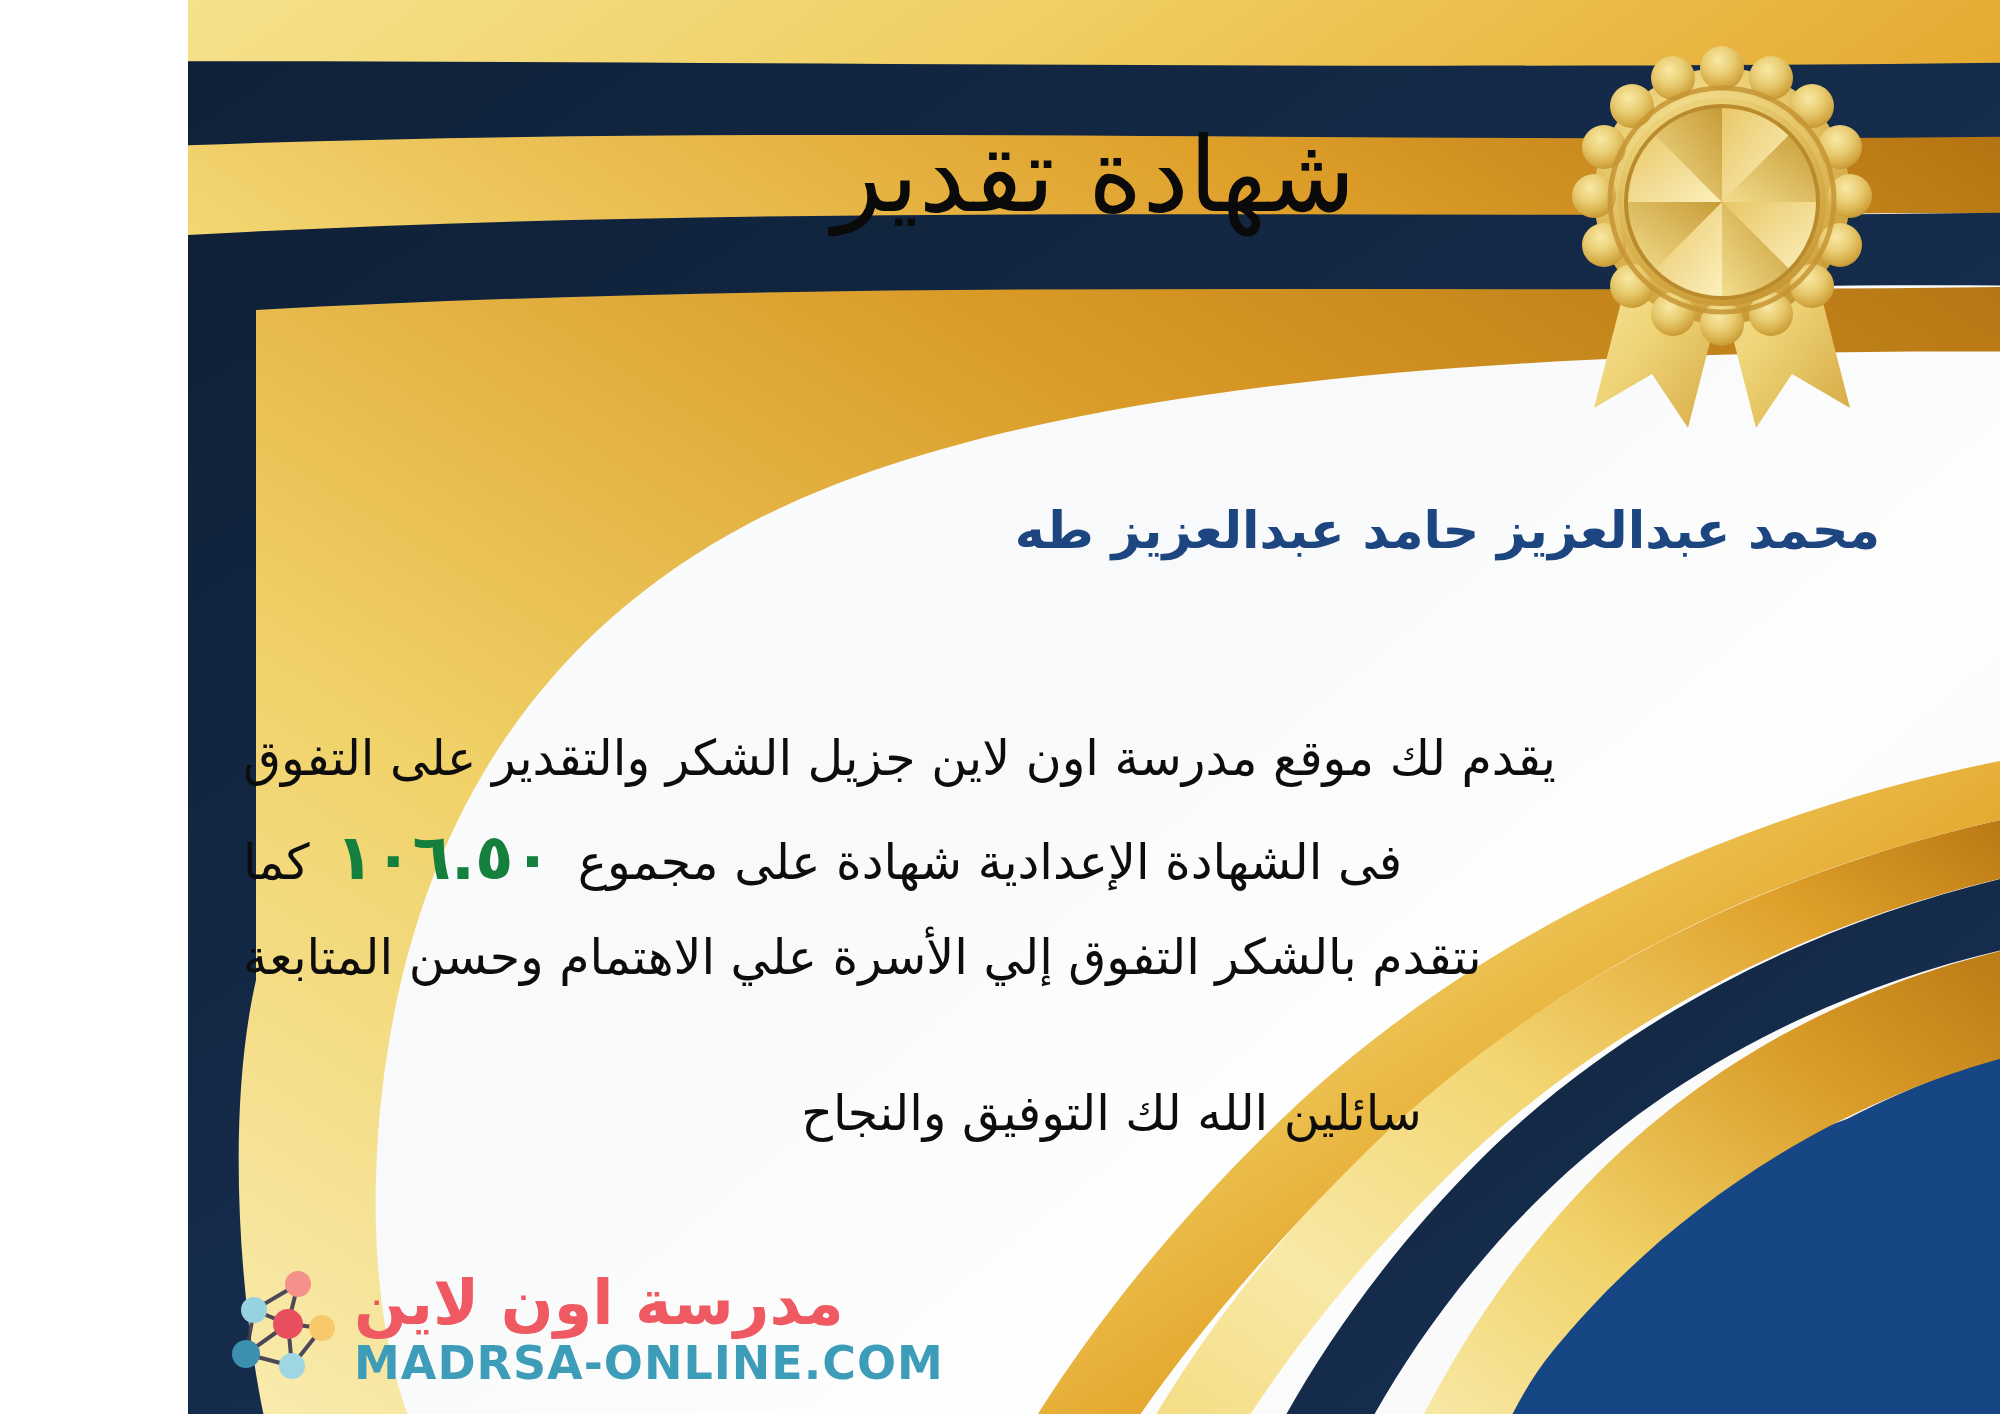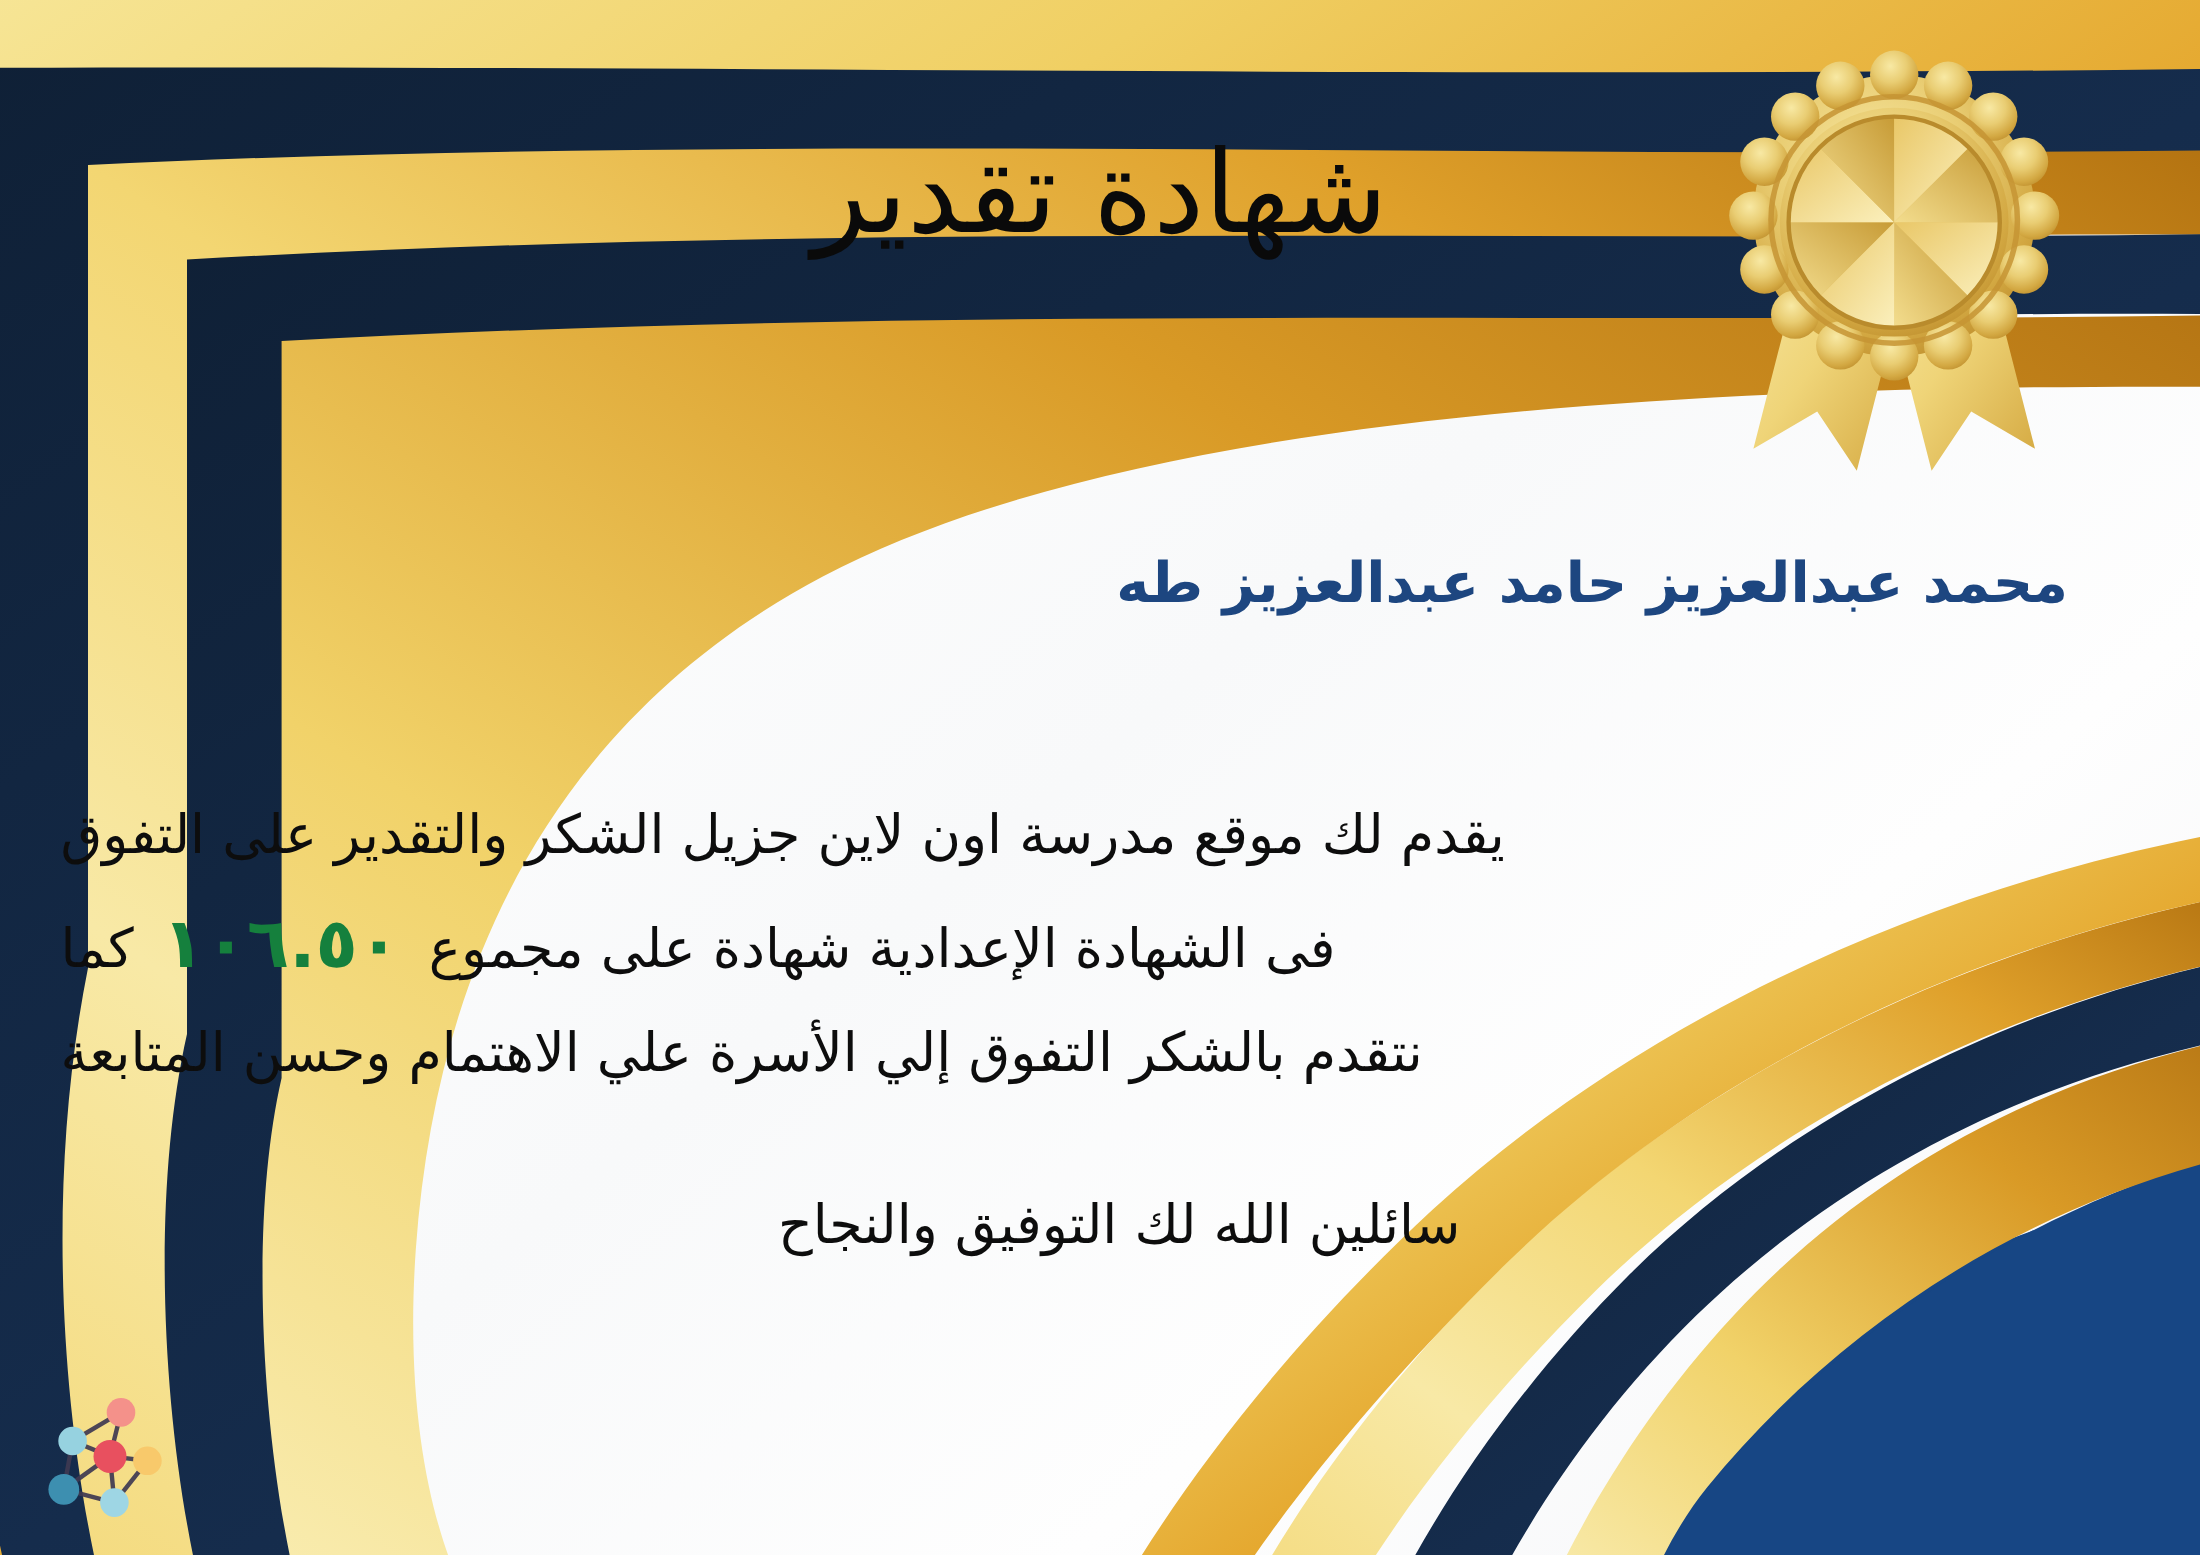--- a/index.html
+++ b/index.html
@@ -8,21 +8,21 @@
     padding: 0;
     background: #ffffff;
   }
   body {
     font-family: "DejaVu Sans", "Liberation Sans", sans-serif;
   }
 
   
   #certificate {
     position: relative;
-    width: 2000px;
+    width: 1812px;
     height: 1414px;
     overflow: hidden;
     background: #ffffff;
   }
 
   
   .bg-blue-field {
     position: absolute;
     inset: 0;
     background: #174684;
@@ -379,16 +379,20 @@
             <line x1="112" y1="66" x2="82" y2="104"></line>
           </g>
           <circle cx="88" cy="22" r="13" fill="#f4918a"></circle>
           <circle cx="44" cy="48" r="13" fill="#96d2e0"></circle>
           <circle cx="78" cy="62" r="15" fill="#e8505f"></circle>
           <circle cx="112" cy="66" r="13" fill="#f8c96b"></circle>
           <circle cx="36" cy="92" r="14" fill="#3d8fb0"></circle>
           <circle cx="82" cy="104" r="13" fill="#9ed6e4"></circle>
         </svg>
       </div>
+      <div class="brand-text">
+        <div class="brand-arabic">مدرسة اون لاين</div>
+        <div class="brand-domain">MADRSA-ONLINE.COM</div>
+      </div>
     </div>
 
   </div>
 </div>
 
 </body></html>

